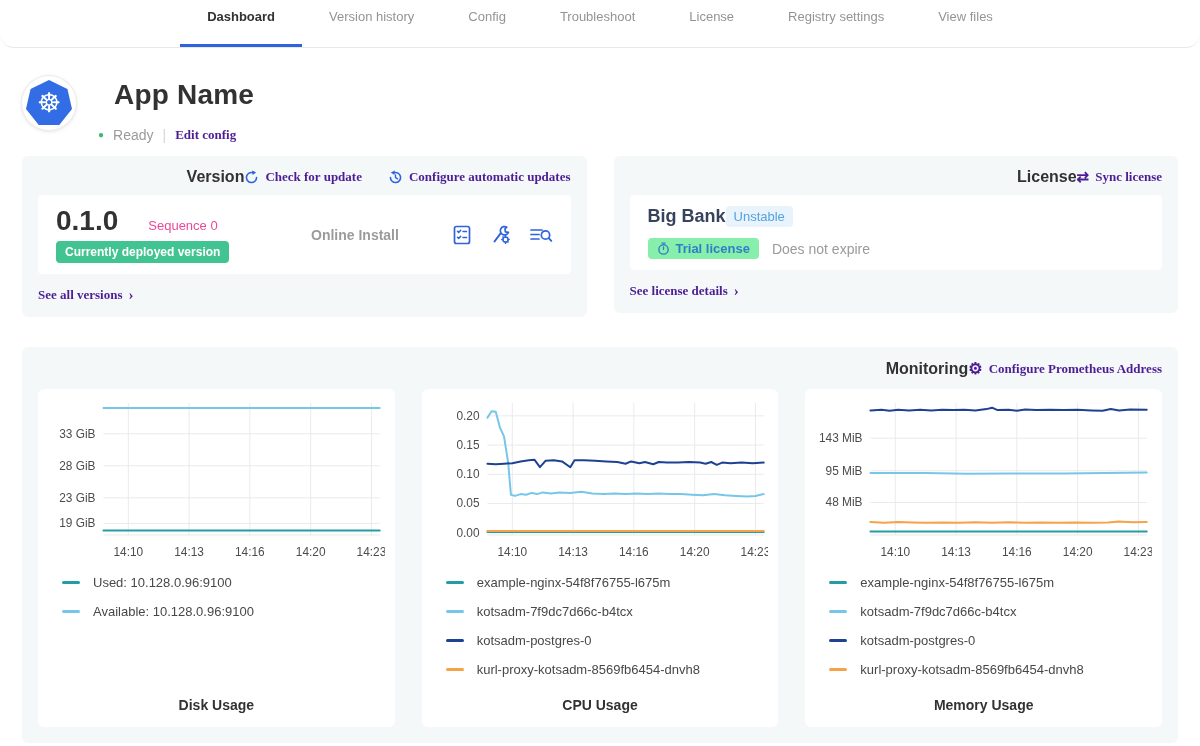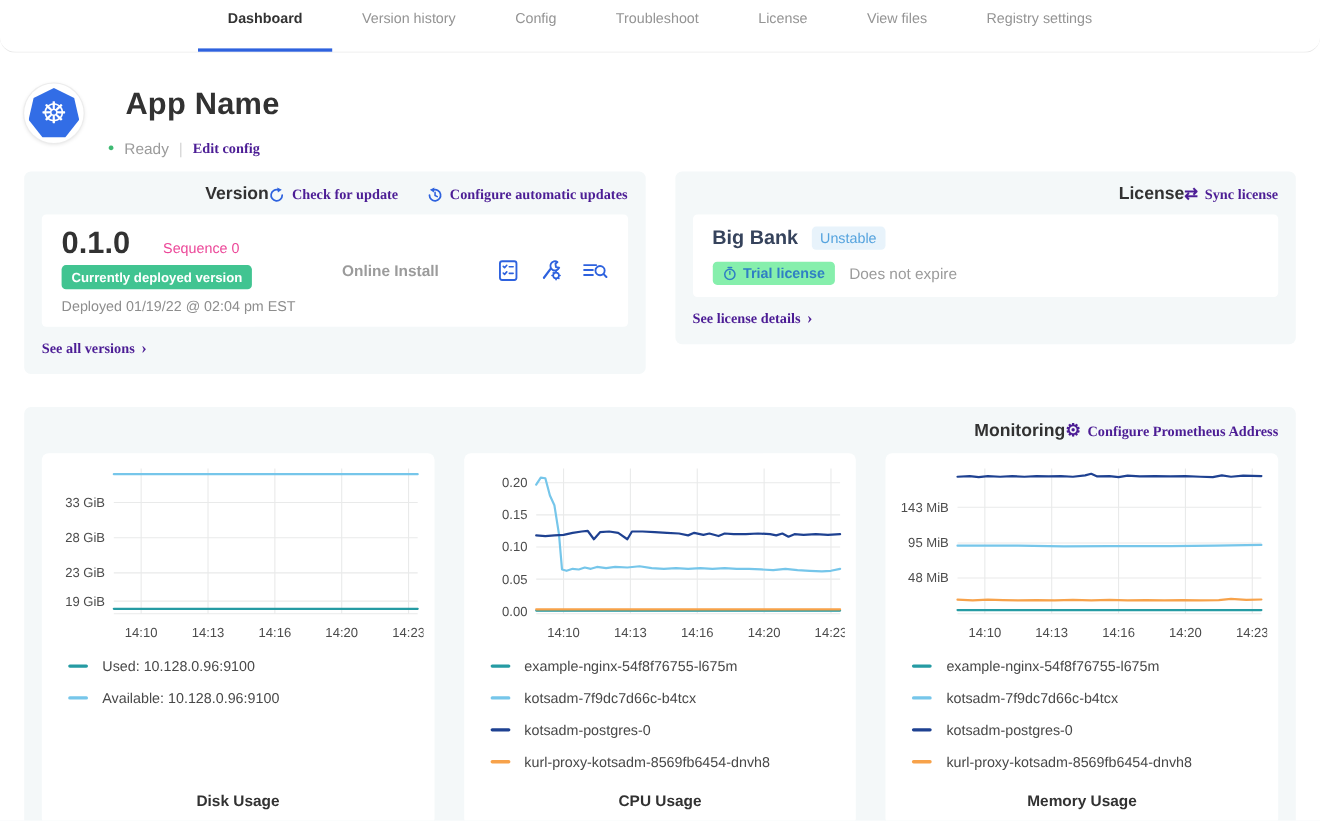--- a/index.html
+++ b/index.html
@@ -48,21 +48,21 @@
   .v-number { font-size:28px; font-weight:bold; line-height:30px; }
   .v-seq { font-size:13px; color:#ec4899;margin-left:20px; }
   .badge-green { display:inline-block; background:#41c491; color:#fff; font-size:12px; font-weight:bold;
                  padding:4px 9px; border-radius:4px; margin-top:5px; }
   .v-deployed { font-size:13px; color:#8e8e8e; margin-top:8px; }
   .v-mid { flex:1; font-size:14px; font-weight:bold; color:#9b9b9b; }
   .v-actions { display:flex; gap:17px; align-items:center; }
   .icon-btn { cursor:pointer; display:flex; }
   .panel-foot { margin-top:11px; }
 
-  .lic-name-row { display:flex; align-items:center; gap:12px; }
+  .lic-name-row { display:flex; align-items:center; }
   .lic-name { font-size:18px; font-weight:bold; color:#36435c; }
   .badge-channel { background:#e8f3fb; color:#55a3de; font-size:13px; padding:3px 8px; border-radius:4px; }
   .lic-row2 { display:flex; align-items:center; gap:13px; margin-top:11px; }
   .badge-trial { display:inline-flex; align-items:center; gap:6px; background:#86efac; color:#2f7fc4;
                  font-weight:bold; font-size:13px; padding:3px 9px; border-radius:4px; }
   .lic-exp { color:#9b9b9b; font-size:14px; }
 
   
   .monitoring { margin:30px 22px 0; background:#f4f8f9; border-radius:6px; padding:13px 16px 16px; }
   .charts-row { display:flex; gap:27px; margin-top:11px; }
@@ -80,22 +80,22 @@
 </style>
 </head>
 <body>
 
 <nav class="nav" id="top-nav">
     <div class="tab active">Dashboard</div>
     <div class="tab">Version history</div>
     <div class="tab">Config</div>
     <div class="tab">Troubleshoot</div>
     <div class="tab">License</div>
+    <div class="tab">Registry settings</div>
     <div class="tab">View files</div>
-    <div class="tab">Registry settings</div>
   </nav>
 
 <header class="app-header">
   <div class="logo">
     <div class="heptagon">
       <span>☸</span>
     </div>
   </div>
   <div>
     <h1 class="app-title">App Name</h1>
@@ -132,21 +132,20 @@
       </span>
     </div>
 
     <div class="inner-card version-inner">
       <div class="v-left">
         <div class="v-number-row">
           <span class="v-number">0.1.0</span>
           <span class="v-seq">Sequence 0</span>
         </div>
         <span class="badge-green">Currently deployed version</span>
-        <div class="v-deployed">Deployed 01/19/22 @ 02:04 pm EST</div>
       </div>
       <div class="v-mid">Online Install</div>
       <div class="v-actions">
         <span class="icon-btn">
           <svg width="22" height="22" viewBox="0 0 22 22">
             <rect x="3.5" y="2.5" width="15" height="17" rx="2" fill="none" stroke="#2e62de" stroke-width="1.7"></rect>
             <path d="M6.5 7.2 l1.2 1.2 2-2.2" fill="none" stroke="#2e62de" stroke-width="1.5" stroke-linecap="round" stroke-linejoin="round"></path>
             <line x1="12" y1="7.5" x2="15.5" y2="7.5" stroke="#2e62de" stroke-width="1.5" stroke-linecap="round"></line>
             <path d="M6.5 13.2 l1.2 1.2 2-2.2" fill="none" stroke="#2e62de" stroke-width="1.5" stroke-linecap="round" stroke-linejoin="round"></path>
             <line x1="12" y1="13.5" x2="15.5" y2="13.5" stroke="#2e62de" stroke-width="1.5" stroke-linecap="round"></line>

